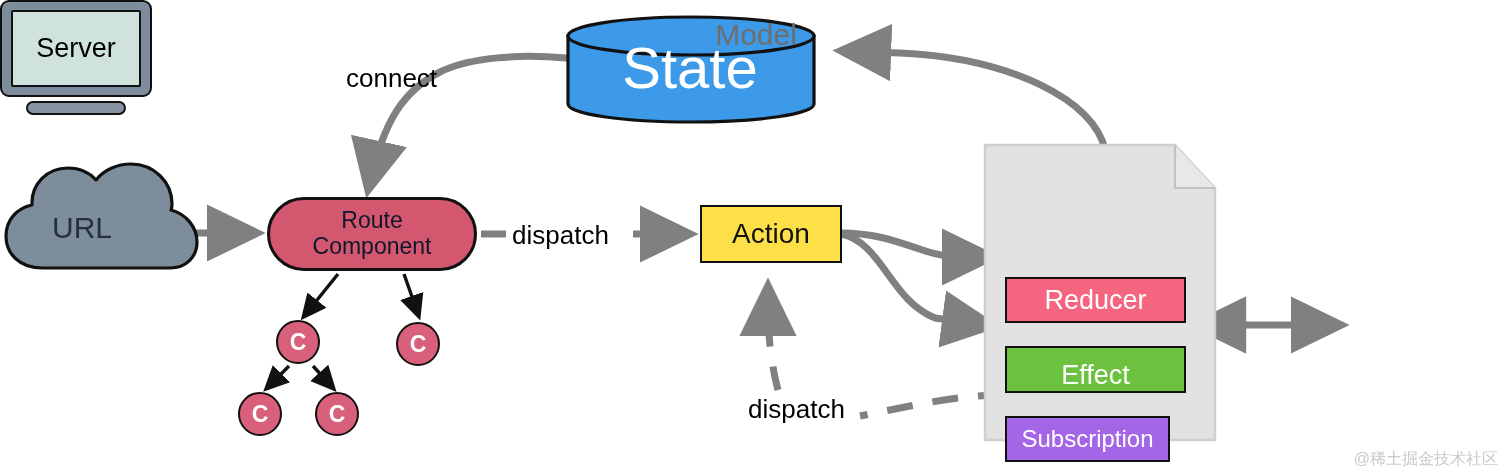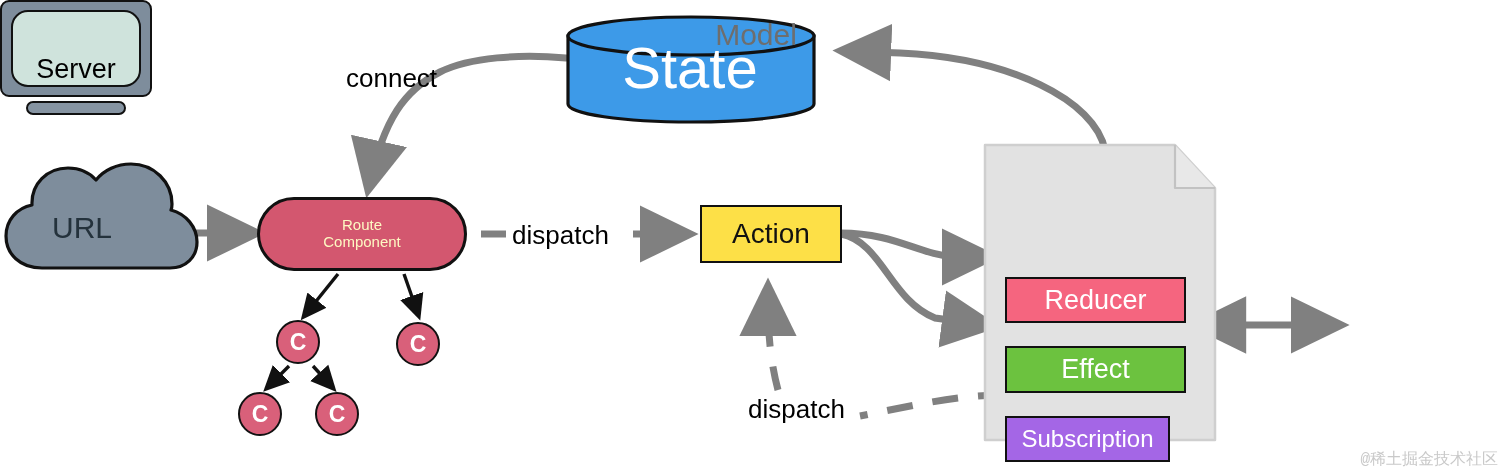--- a/index.html
+++ b/index.html
@@ -13,64 +13,64 @@
   #state-node .cyl-label{position:absolute;left:0;top:0;width:100%;height:100%;
       display:flex;align-items:center;justify-content:center;color:#ffffff;
       font-size:58px;letter-spacing:0px;line-height:1;}
 
   
   #url-node{left:8px;top:176px;width:148px;height:104px;}
   #url-node .cloud-label{position:absolute;left:0;top:0;width:100%;height:100%;
       display:flex;align-items:center;justify-content:center;color:#24323c;font-size:30px;}
 
   
-  #route-node{left:257px;top:197px;width:210px;height:74px;border:3px solid #111;
-      border-radius:37px;background:#d3576f;color:#fef9c3;font-size:15px;line-height:1.12;}
+  #route-node{left:267px;top:197px;width:210px;height:74px;border:3px solid #111;
+      border-radius:37px;background:#d3576f;color:#0f172a;font-size:23px;line-height:1.12;}
 
   
   .c-circle{border:2.5px solid #111;border-radius:50%;background:#d9607a;color:#fff;
       font-size:23px;font-weight:bold;width:44px;height:44px;}
   #c-root{left:276px;top:320px;}
   #c-right{left:396px;top:322px;}
   #c-l1{left:238px;top:392px;}
   #c-l2{left:315px;top:392px;}
 
   
   #action-node{left:700px;top:205px;width:142px;height:58px;border:2px solid #111;
       background:#fde047;color:#111;font-size:28px;}
 
   
   #model-node{left:985px;top:143px;width:230px;height:297px;}
   #model-node .model-title{position:absolute;left:0;top:18px;width:100%;text-align:center;
       color:#6e6e6e;font-size:30px;}
   .model-box{position:absolute;border:2.5px solid #111;display:flex;align-items:center;
       justify-content:center;color:#fff;box-sizing:border-box;margin-top:44px;}
   #reducer-box{left:1005px;top:233px;width:181px;height:46px;background:#f5657f;font-size:27px;}
-  #effect-box{left:1005px;top:302px;width:181px;height:47px;background:#6cc23f;font-size:27px;}
+  #effect-box{left:1005px;top:302px;width:181px;height:47px;background:#6cc23f;font-size:27px;align-items:flex-end;}
   #subscription-box{left:1005px;top:372px;width:165px;height:46px;background:#a466e6;font-size:24px;}
 
   
   #server-node{left:1345px;top:278px;width:152px;height:118px;}
   #server-node .bezel{position:absolute;left:0;top:0;width:152px;height:97px;background:#7e8d9c;
       border:2.5px solid #111;border-radius:9px;box-sizing:border-box;}
   #server-node .screen{position:absolute;left:11px;top:10px;width:130px;height:77px;background:#cfe3dc;
-      border:2.5px solid #111;border-radius:17px;box-sizing:border-box;display:flex;align-items:flex-end;
+      border:2.5px solid #111;border-radius:2px;box-sizing:border-box;display:flex;align-items:center;
       justify-content:center;color:#000;font-size:27px;}
   #server-node .stand{position:absolute;left:26px;top:101px;width:100px;height:14px;background:#8694a2;
       border:2.5px solid #111;border-radius:7px;box-sizing:border-box;}
 
   
   .edge-label{position:absolute;color:#000;font-size:26px;white-space:nowrap;}
   #label-connect{left:346px;top:63px;}
   #label-dispatch-1{left:512px;top:220px;}
   #label-dispatch-2{left:748px;top:394px;}
 
   
   #watermark{position:absolute;right:14px;bottom:6px;color:#c9c9c9;font-size:16px;
-      font-family:Liberation Mono, monospace;white-space:nowrap;}
+      font-family:Liberation Sans, sans-serif;white-space:nowrap;}
 </style>
 </head>
 <body>
 
 <div id="canvas">
 
   <svg class="layer" viewBox="0 0 1512 476">
     <defs>
       <marker id="ah-gray" markerWidth="9" markerHeight="9" refX="6.6" refY="4.5" orient="auto" markerUnits="strokeWidth">
         <path d="M0,0.4 L8.4,4.5 L0,8.6 z" fill="#808080"></path>

